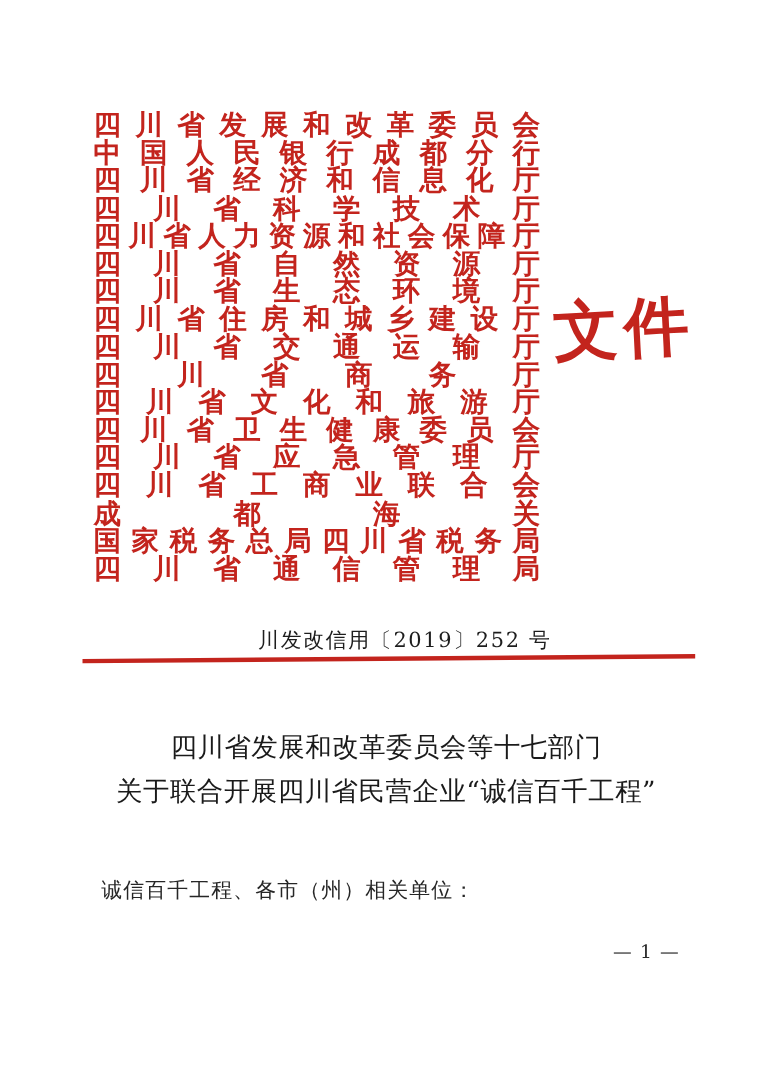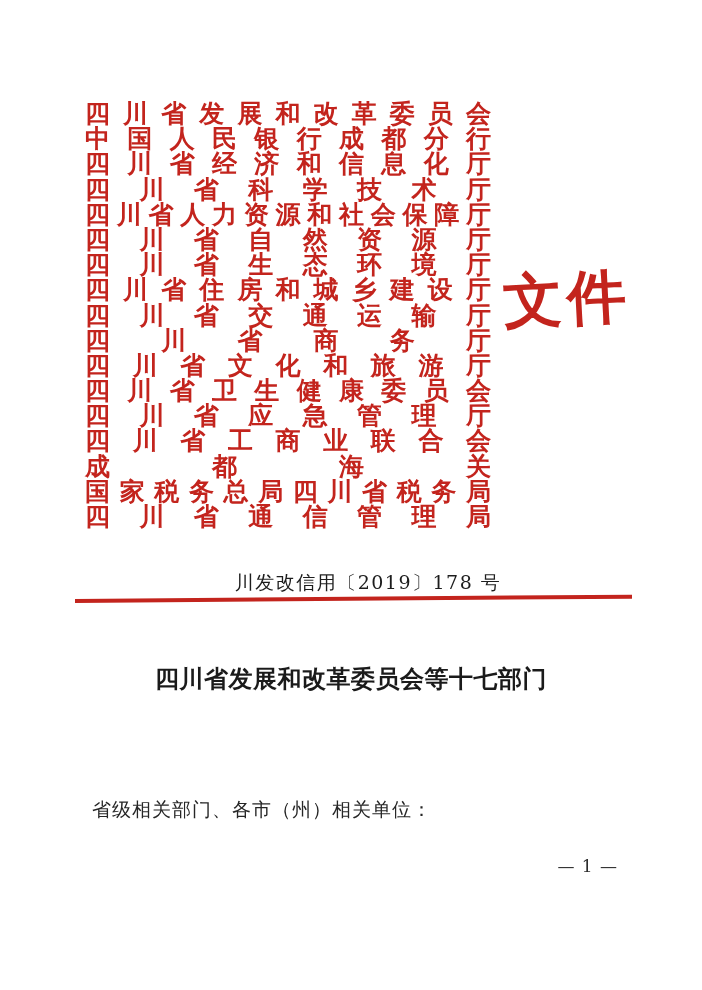--- a/index.html
+++ b/index.html
@@ -43,21 +43,21 @@
   .red-rule{
     position:absolute;left:75px;top:599px;width:557px;height:3.5px;
     background:var(--red);
     transform:rotate(-0.45deg);
     transform-origin:left center;
   }
   
   .title{
     position:absolute;left:0;top:659px;width:702px;
     text-align:center;
-    font-size:24px;font-weight:bold;color:var(--ink);
+    font-size:24px;font-weight:normal;color:var(--ink);
     line-height:40px;letter-spacing:0.5px;
   }
   
   .body-text{
     position:absolute;left:92px;top:789px;width:522px;
     font-size:19px;color:#262626;line-height:40px;letter-spacing:1px;
   }
   .body-text p{margin:0;}
   .body-text .para{text-indent:36px;}
   
@@ -257,27 +257,28 @@
         <span>通</span>
         <span>信</span>
         <span>管</span>
         <span>理</span>
         <span>局</span>
       </div>
     </div>
 
   <div class="wenjian">文件</div>
 
-  <div class="doc-number">川发改信用〔2019〕178 号</div>
+  <div class="doc-number">川发改信用〔2019〕252 号</div>
 
   <div class="red-rule"></div>
 
   <div class="title">
     <div>四川省发展和改革委员会等十七部门</div>
+    <div>关于联合开展四川省民营企业“诚信百千工程”</div>
   </div>
 
   <div class="body-text">
-    <p class="salutation">省级相关部门、各市（州）相关单位：</p>
+    <p class="salutation">诚信百千工程、各市（州）相关单位：</p>
   </div>
 
   <div class="page-number">— 1 —</div>
 
 </div>
 
 </body></html>

